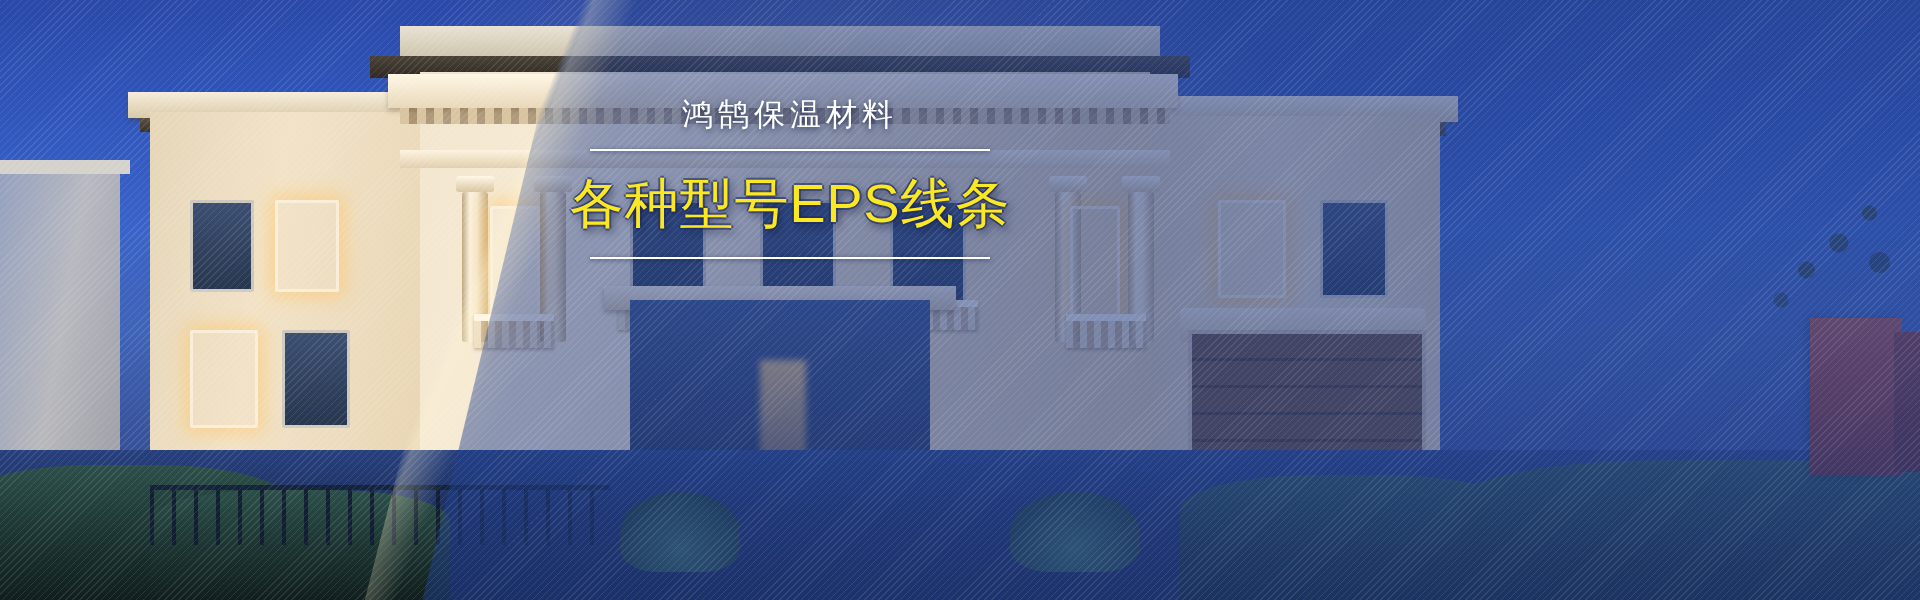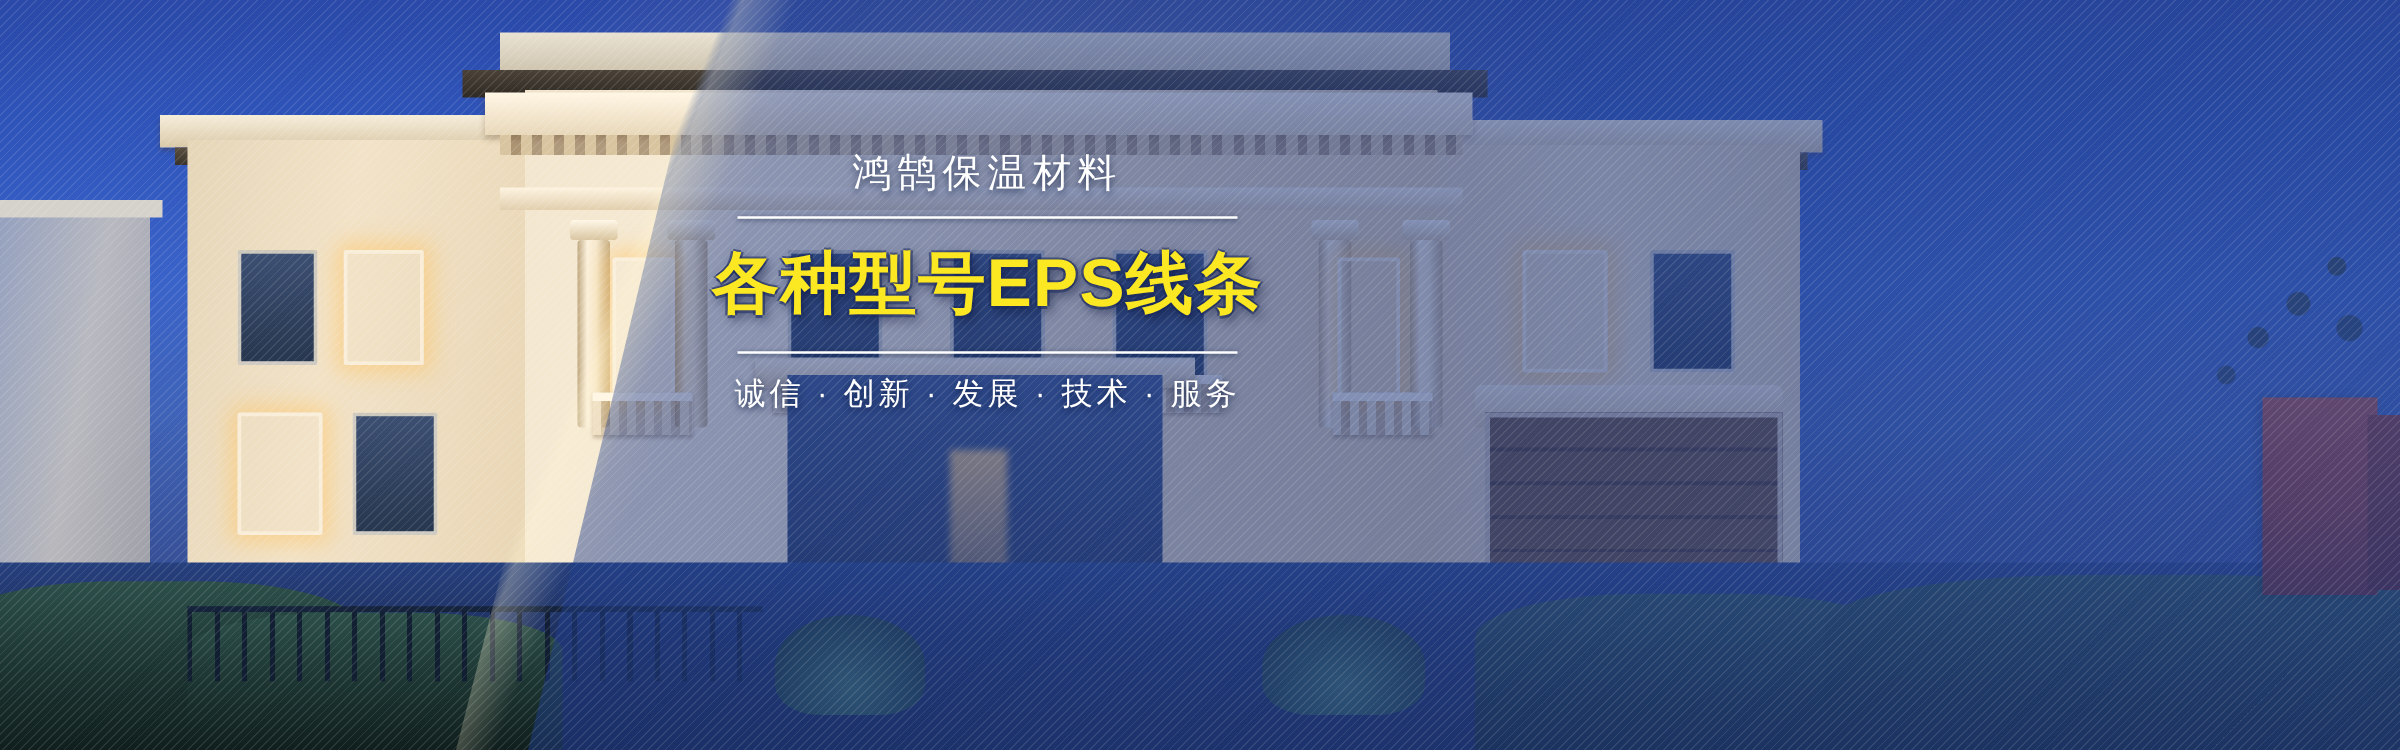--- a/index.html
+++ b/index.html
@@ -257,21 +257,20 @@
     background:repeating-linear-gradient(135deg,
       rgba(255,255,255,.10) 0px,rgba(255,255,255,.10) 1px,
       rgba(255,255,255,0) 1px,rgba(255,255,255,0) 5px);
     pointer-events:none;
   }
 
   
   .copy{
     position:absolute;left:560px;top:96px;width:460px;
     text-align:center;
-    margin-top:24px;
   }
   .brand{
     color:#ffffff;
     font-size:31px;
     letter-spacing:5px;
     line-height:1.25;
     text-shadow:0 2px 6px rgba(10,24,60,.75);
     font-weight:400;
     white-space:nowrap;
   }
@@ -281,21 +280,21 @@
     margin:14px auto 0 auto;
     width:400px;
     box-shadow:0 1px 4px rgba(10,24,60,.6);
   }
   .head{
     margin-top:22px;
   }
   .head-line{
     color:#fbe822;
     font-size:54px;
-    font-weight:bold;
+    font-weight:normal;
     letter-spacing:1px;
     line-height:1.12;
     white-space:nowrap;
     text-shadow:
       2px 0 0 rgba(25,40,95,.55),
       -2px 0 0 rgba(25,40,95,.55),
       0 2px 0 rgba(25,40,95,.55),
       0 -2px 0 rgba(25,40,95,.55),
       3px 4px 9px rgba(12,22,58,.65);
   }
@@ -404,17 +403,16 @@
     <div class="brand">鸿鹄保温材料</div>
 
     <div class="rule"></div>
 
     <div class="head">
       <div class="head-line">各种型号EPS线条</div>
     </div>
 
     <div class="rule2"></div>
 
-    <div class="tag">诚信 · 创新 · 发展 · 技术 · 服务</div>
 
   </div>
 
 </div>
 
 </body></html>

